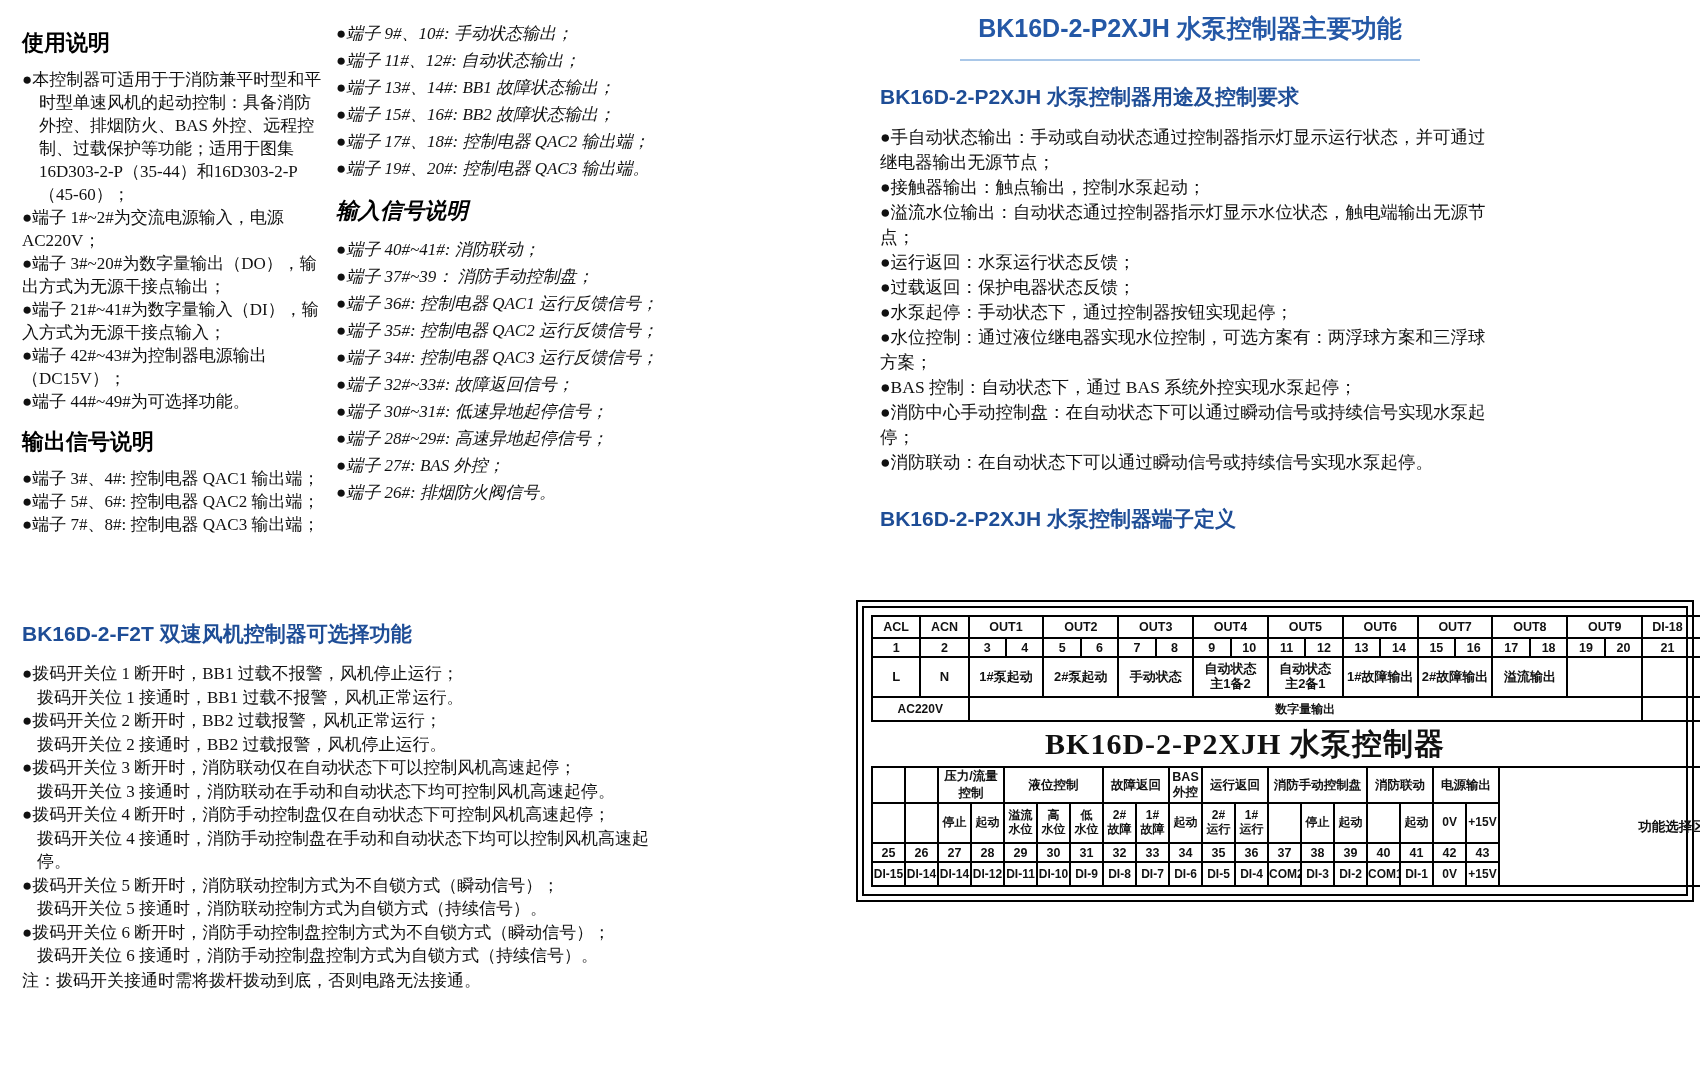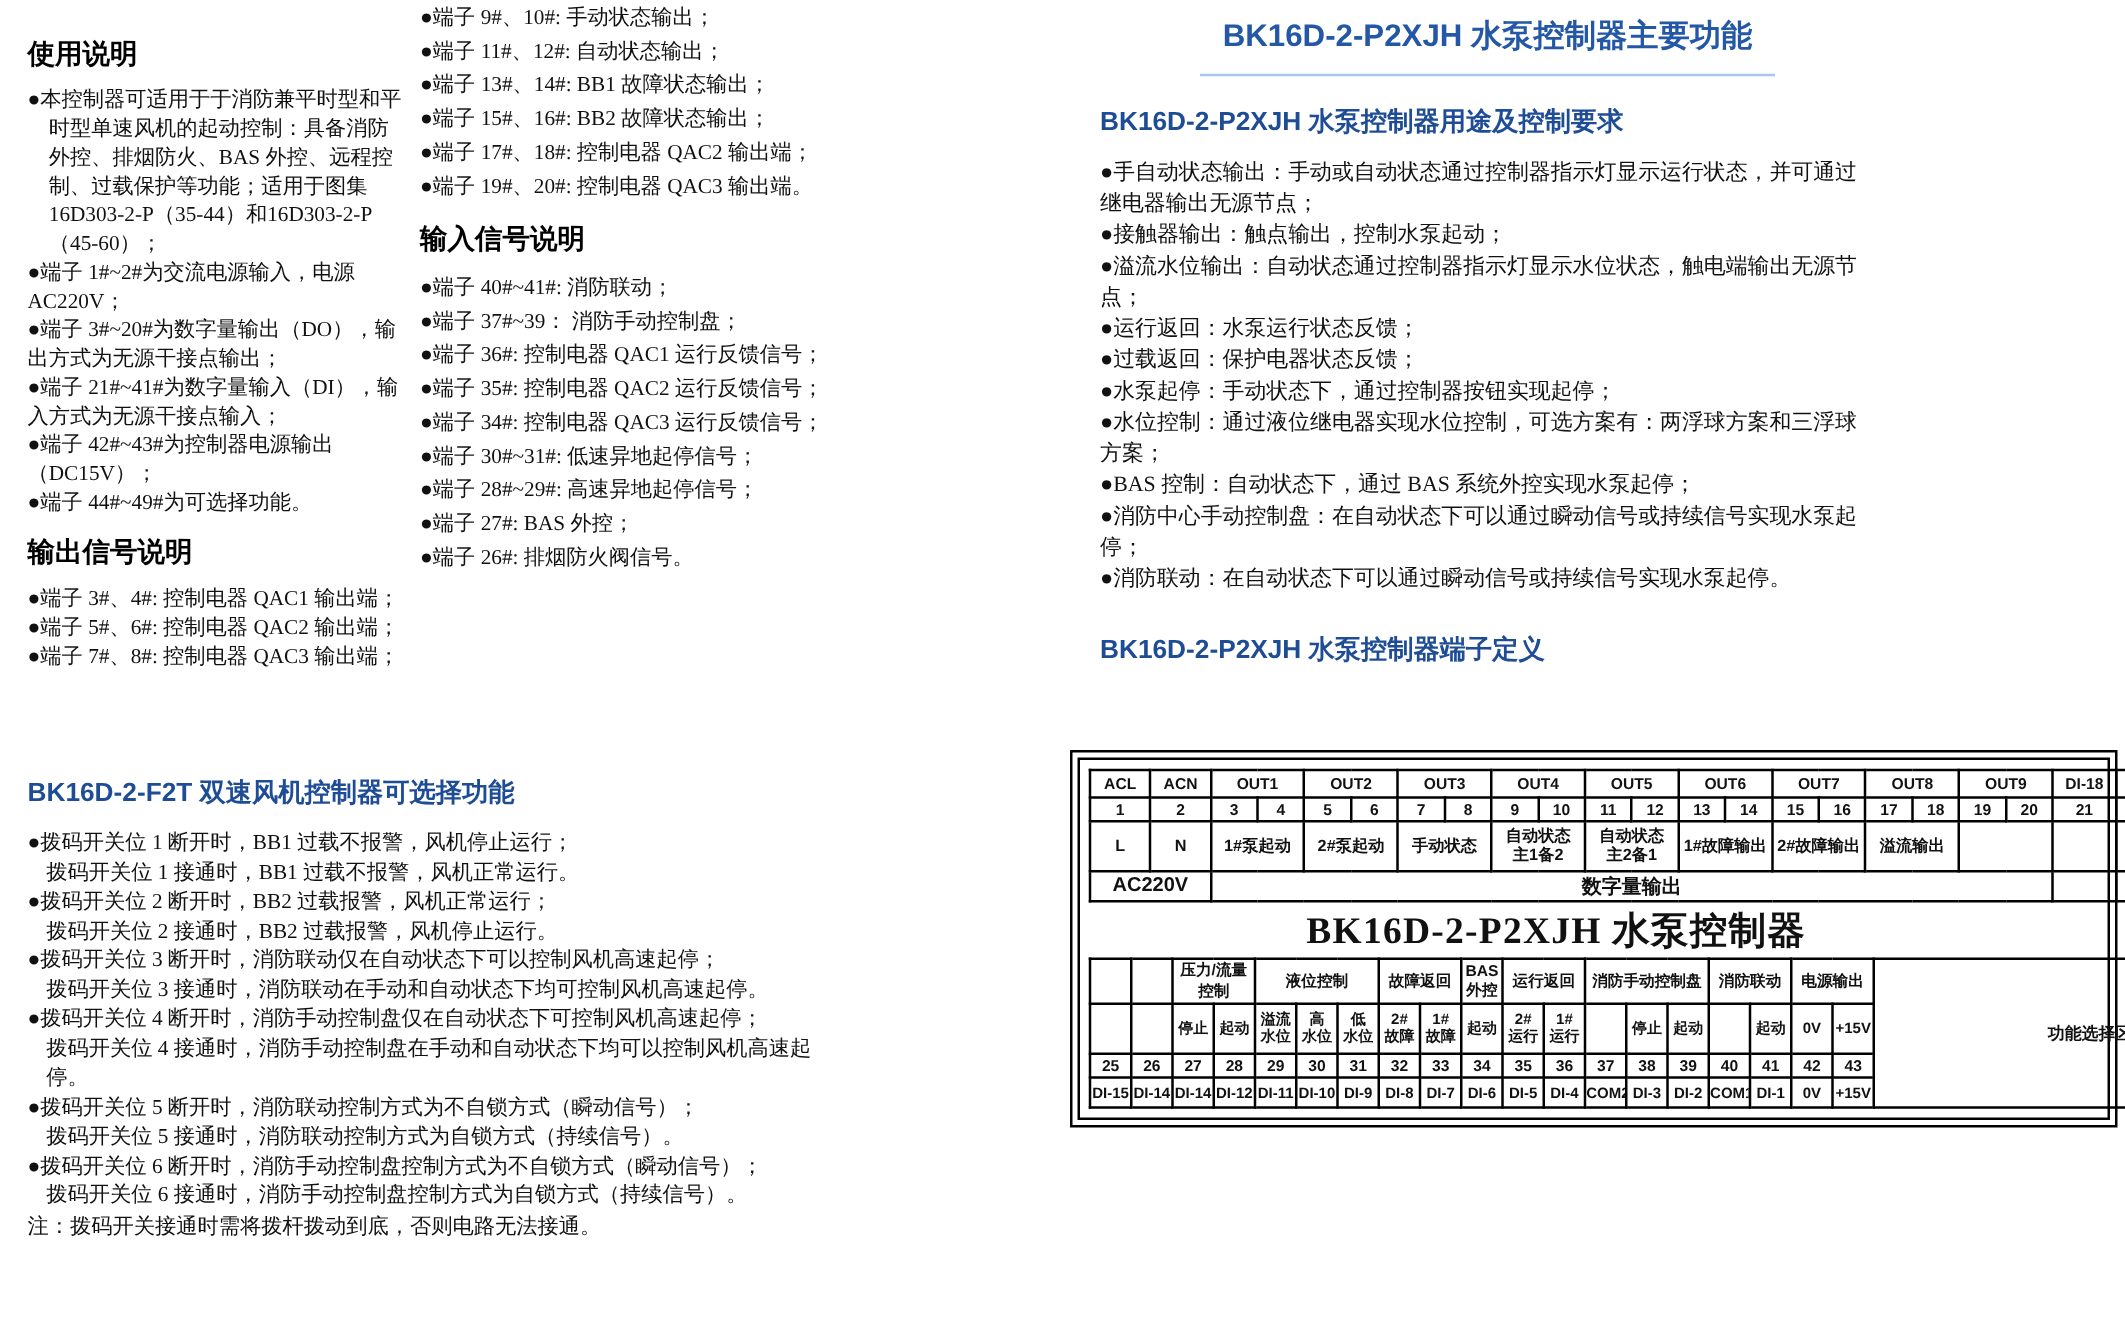--- a/index.html
+++ b/index.html
@@ -3,21 +3,21 @@
 <meta charset="utf-8">
 <style>
   html,body{margin:0;padding:0;}
   body{
     width:1700px;height:1069px;position:relative;background:#fff;overflow:hidden;
     font-family:"Liberation Serif", serif;color:#111;
     --accent:#1e4d96;--underline:#a9c7e8;
   }
   .col{position:absolute;}
   .col-left{left:22px;top:14px;width:304px;}
-  .col-mid{left:336px;top:0;width:332px;}
+  .col-mid{left:336px;top:20px;width:332px;font-style:italic;}
   .fan-sec{left:22px;top:598px;width:660px;}
   .right-col{left:880px;top:12px;width:620px;}
 
   h2.black{font-family:"Liberation Sans", sans-serif;font-size:22px;font-weight:bold;margin:14px 0 10px 0;color:#000;}
   h2.blue{font-family:"Liberation Sans", sans-serif;font-size:21px;font-weight:bold;margin:22px 0 14px 0;color:var(--accent);}
   .main-title{font-family:"Liberation Sans", sans-serif;font-size:25px;font-weight:bold;color:#2458a6;text-align:center;}
   .title-underline{height:2px;background:var(--underline);width:460px;margin:14px auto 6px auto;}
 
   .list .li{white-space:normal;}
   .lc .li{font-size:17px;line-height:23px;}
@@ -31,21 +31,21 @@
   
   .tframe{position:absolute;left:856px;top:600px;width:838px;border:2px solid #000;padding:4px;box-sizing:border-box;background:#fff;}
   .tinner{border:2px solid #000;padding:7px 7px;}
   table.tt{border-collapse:collapse;table-layout:fixed;width:975px;
     font-family:"Liberation Sans", sans-serif;font-weight:bold;}
   table.tt td{border:2px solid #000;text-align:center;vertical-align:middle;
     padding:0;overflow:hidden;white-space:pre-line;}
   td.grp{height:20px;font-size:12.5px;}
   td.num{height:17px;font-size:12.5px;}
   td.fn{height:38px;font-size:13px;line-height:1.15;}
-  td.pw{height:22px;font-size:16px;}
+  td.pw{height:22px;font-size:12px;}
   td.sub{height:38px;font-size:12px;line-height:1.15;}
   td.lbl{height:22px;font-size:12px;}
   td.thick{border-left-width:4px;}
   td.fzone{vertical-align:top;font-size:13.5px;padding-top:3px;}
   .t-title{height:44px;display:flex;align-items:center;justify-content:center;
     font-family:"Liberation Serif", serif;font-weight:bold;font-size:30px;letter-spacing:1px;padding-right:60px;}
 </style>
 </head>
 <body style="--accent: #1e4d96; --underline: #a9c7e8;">
 
@@ -76,20 +76,21 @@
       <div class="li">●端子 17#、18#: 控制电器 QAC2 输出端；</div>
       <div class="li">●端子 19#、20#: 控制电器 QAC3 输出端。</div>
     </div>
   <h2 class="black">输入信号说明</h2>
   <div class="list mc" data-list="middle.input_items">
       <div class="li">●端子 40#~41#: 消防联动；</div>
       <div class="li">●端子 37#~39：  消防手动控制盘；</div>
       <div class="li">●端子 36#: 控制电器 QAC1 运行反馈信号；</div>
       <div class="li">●端子 35#: 控制电器 QAC2 运行反馈信号；</div>
       <div class="li">●端子 34#: 控制电器 QAC3 运行反馈信号；</div>
+      <div class="li">●端子 32#~33#: 故障返回信号；</div>
       <div class="li">●端子 30#~31#: 低速异地起停信号；</div>
       <div class="li">●端子 28#~29#: 高速异地起停信号；</div>
       <div class="li">●端子 27#: BAS 外控；</div>
       <div class="li">●端子 26#: 排烟防火阀信号。</div>
     </div>
 </div>
 
 <div class="col fan-sec">
   <h2 class="blue">BK16D-2-F2T 双速风机控制器可选择功能</h2>
   <div class="list fan-list" data-list="fan.items">

